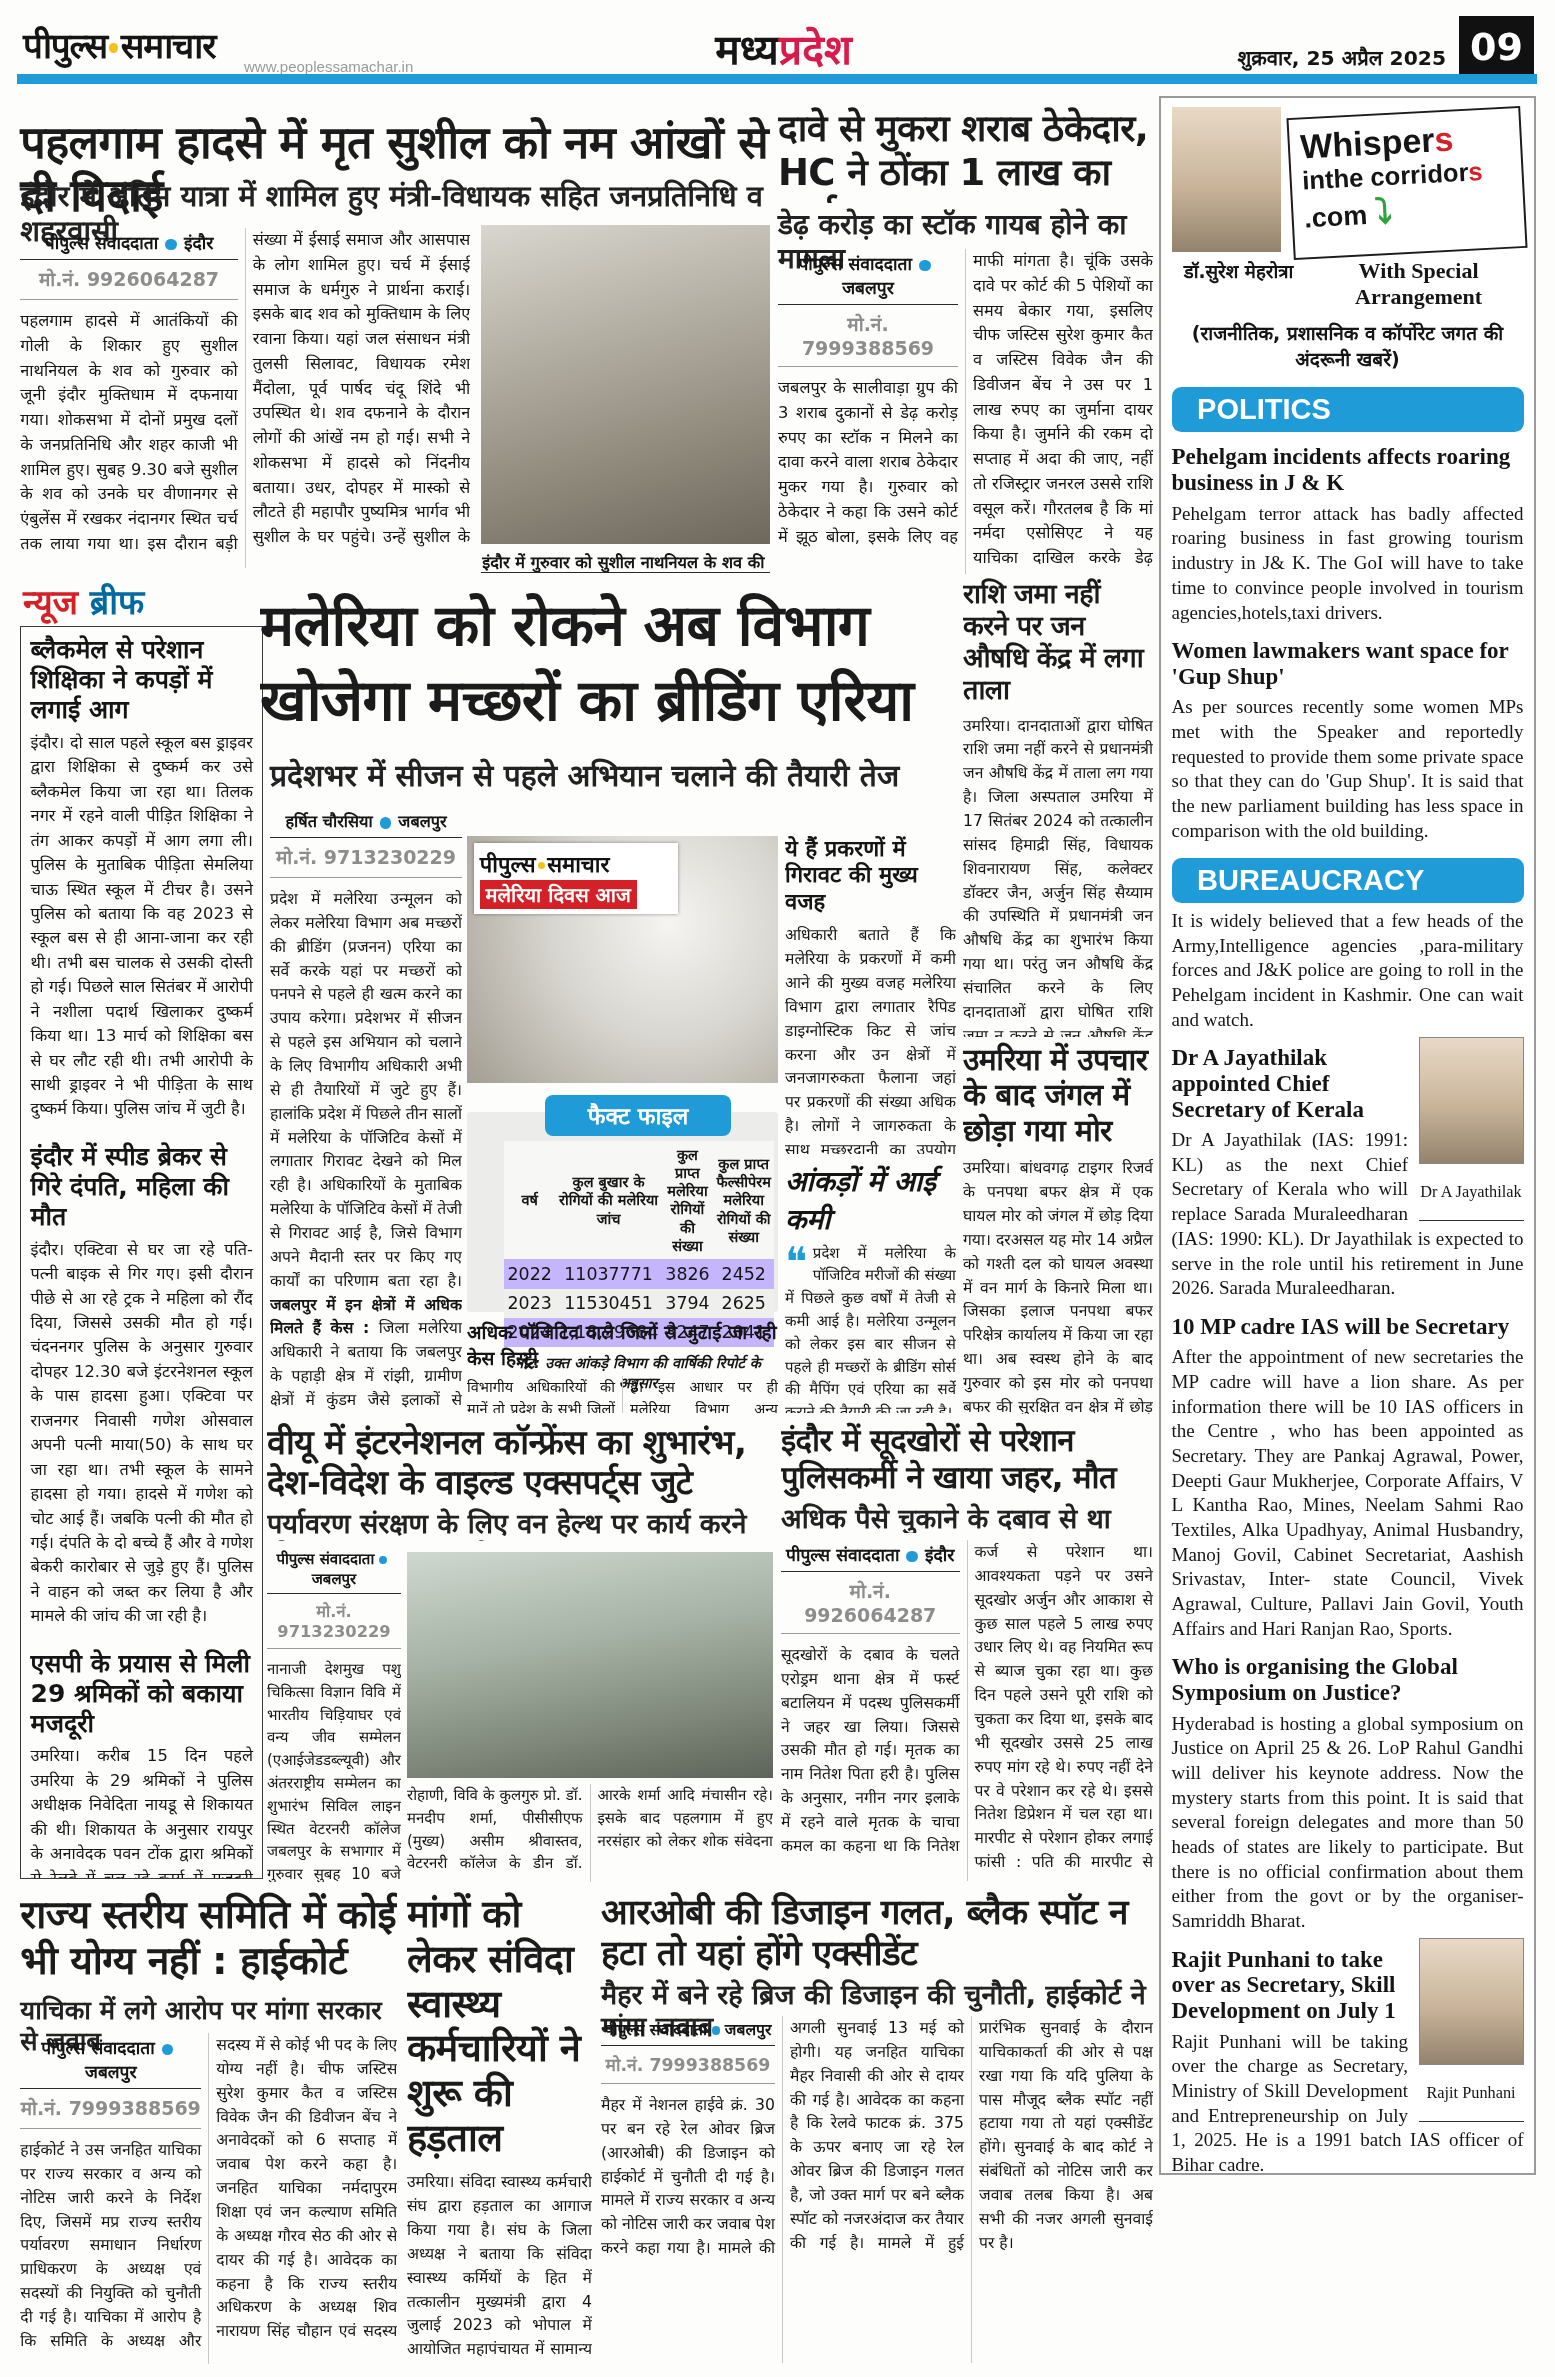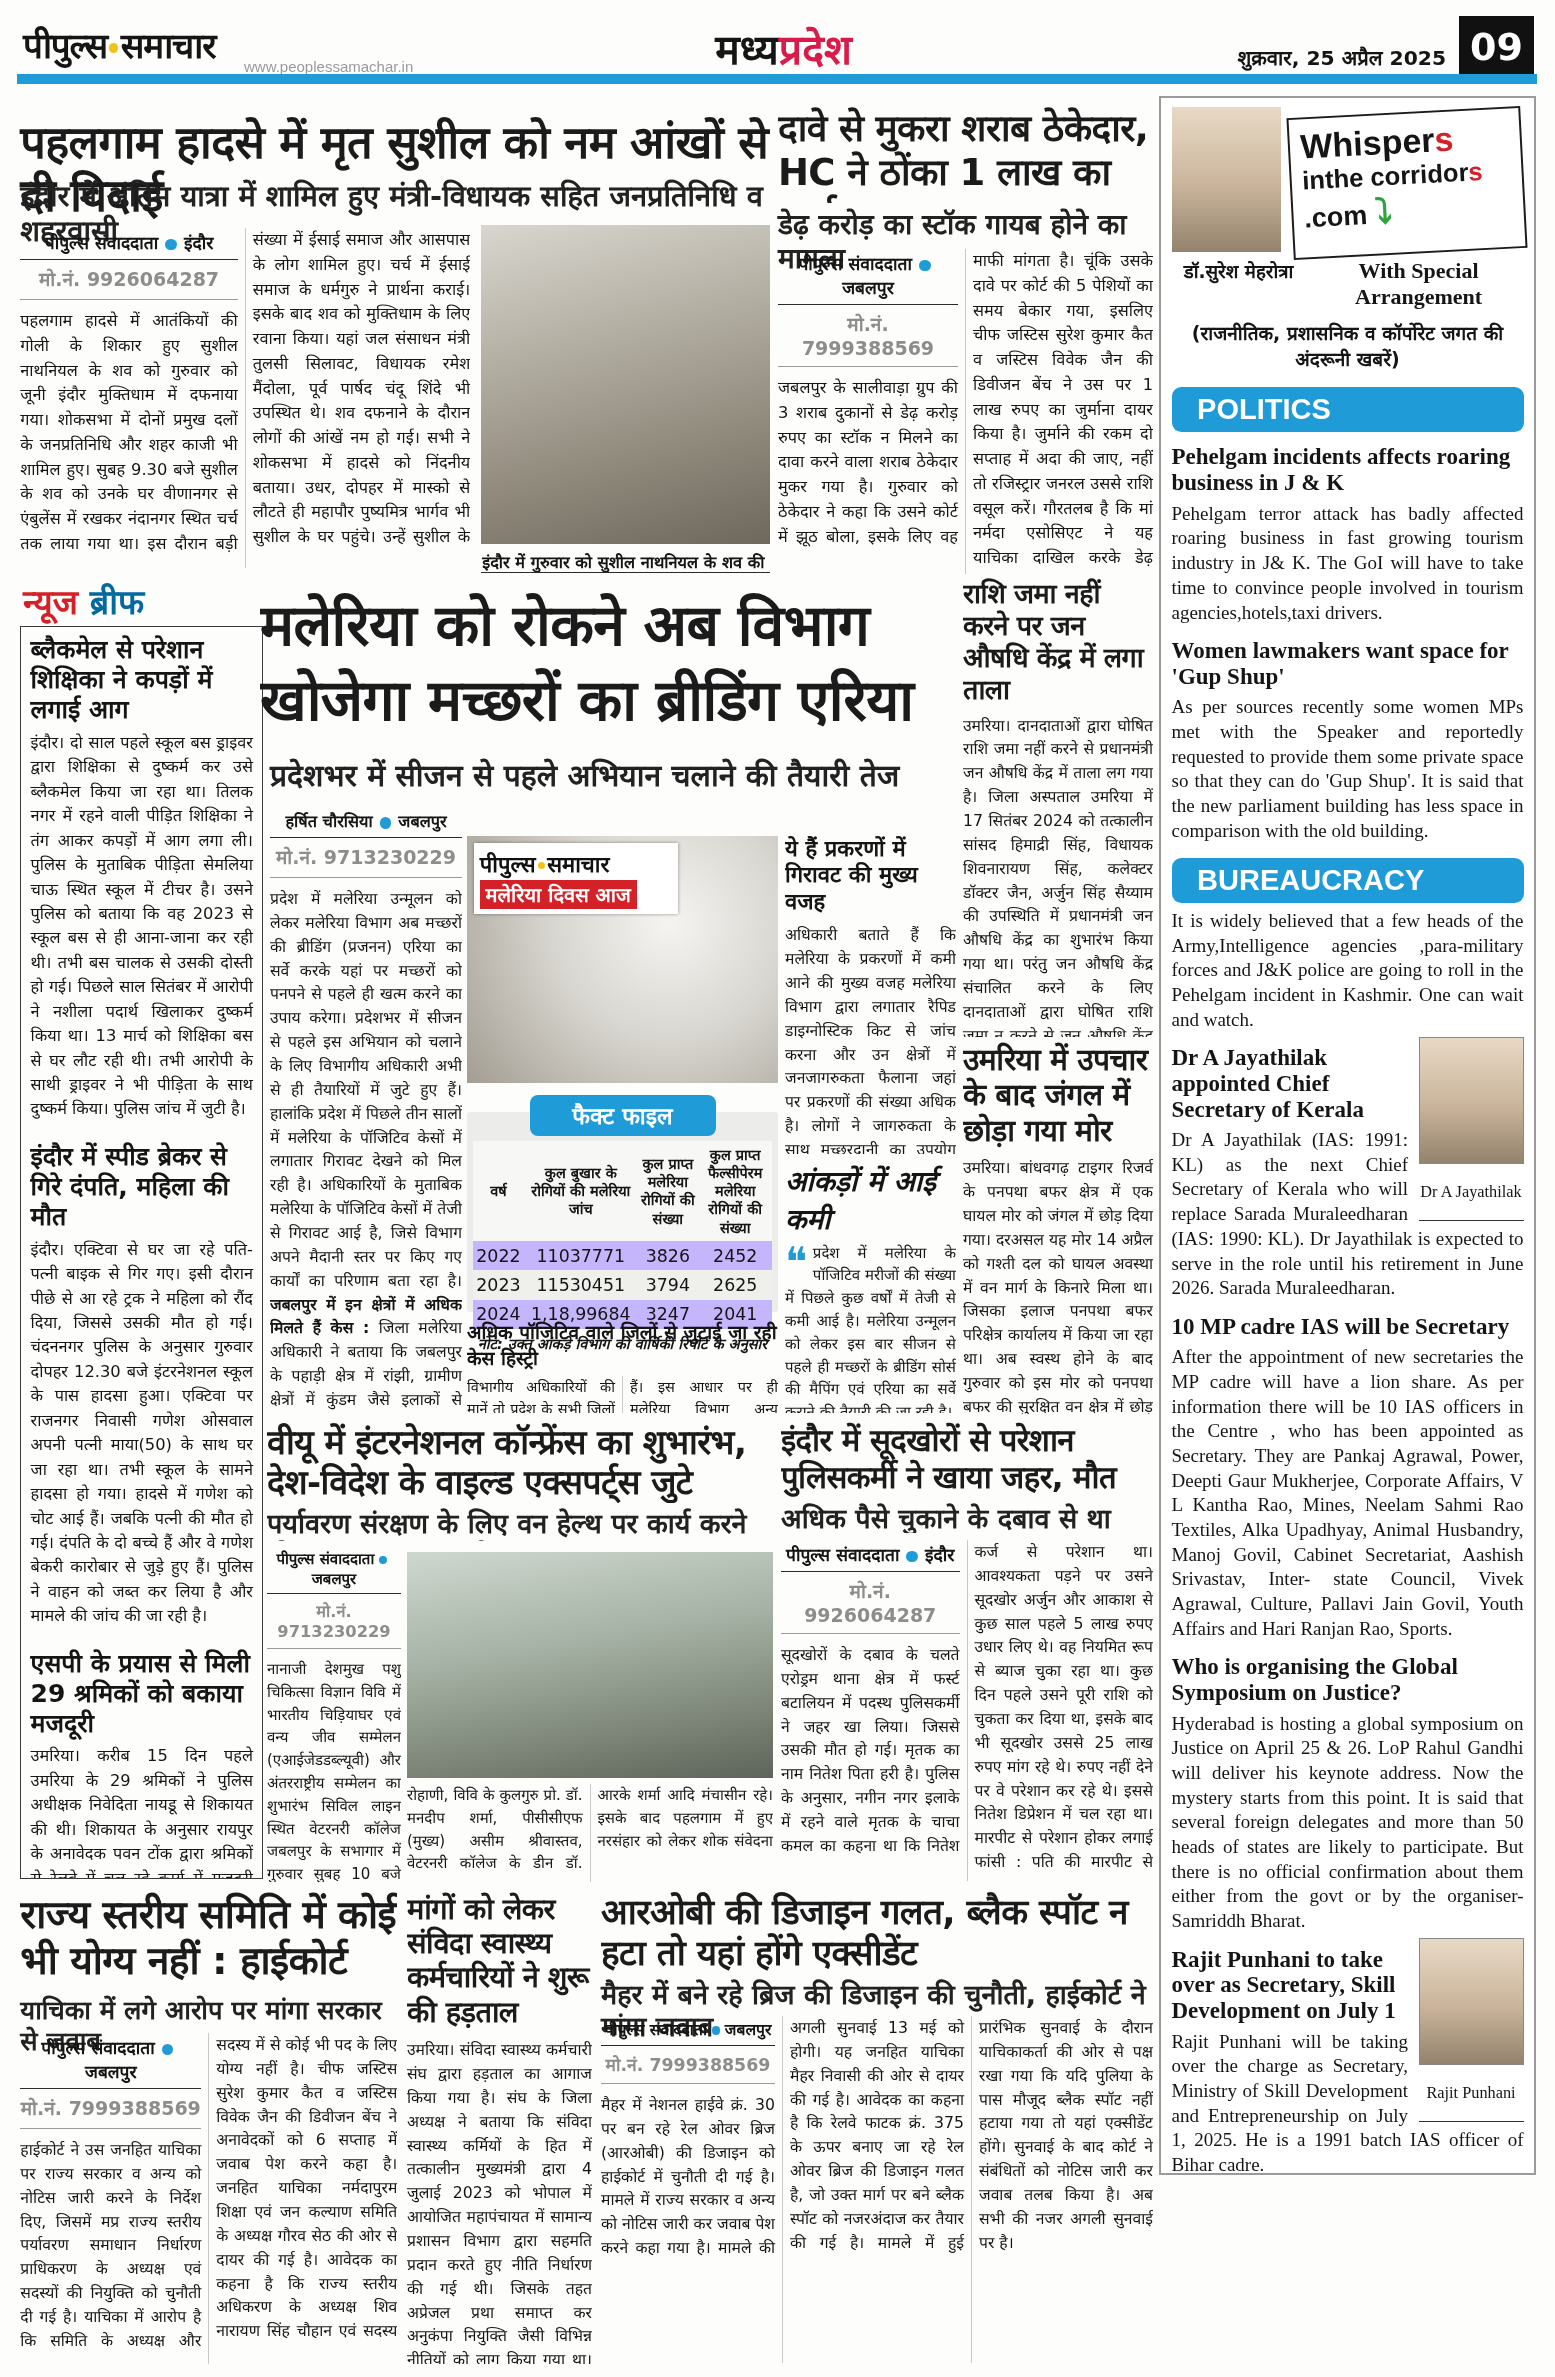--- a/index.html
+++ b/index.html
@@ -175,21 +175,21 @@
   </div>
 </div>
 
 <div class="abs photo2" style="left:467px;top:836px;width:311px;height:247px;">
   <div class="brand-inset">
     <div class="brand-line"><span>पीपुल्स</span><span class="dot" style="background:#f2c218;width:7px;height:7px;margin:0 2.3px;"></span><span>समाचार</span></div>
     <div class="brand-tag">मलेरिया दिवस आज</div>
   </div>
 </div>
 
-<div class="abs ff-wrap" style="left:467px;top:1112px;width:311px;height:200px;">
+<div class="abs ff-wrap" style="left:467px;top:1112px;width:311px;height:200px;padding-left:37px;">
   <div class="ff-title">फैक्ट फाइल</div>
   <table class="ff">
     <tbody>
         <tr class="h">
       <td>वर्ष</td>
       <td>कुल बुखार के रोगियों की मलेरिया जांच</td>
       <td>कुल प्राप्त मलेरिया रोगियों की संख्या</td>
       <td>कुल प्राप्त फैल्सीपेरम मलेरिया रोगियों की संख्या</td>
     </tr>
     <tr class="r1">
@@ -270,21 +270,21 @@
 <div class="abs sub" style="left:20.3px;top:1995px;width:377px;font-size:25.6px;">याचिका में लगे आरोप पर मांगा सरकार से जवाब</div>
 <div class="abs cols2 clip" style="left:20.3px;top:2033px;width:377px;height:331px;">
   <div class="byline">
     <span>पीपुल्स संवाददाता</span><span class="dot"></span><span>जबलपुर</span>
   </div>
   <div class="phone">मो.नं. 7999388569</div>
   <div class="bt" style="font-size:15.7px;">हाईकोर्ट ने उस जनहित याचिका पर राज्य सरकार व अन्य को नोटिस जारी करने के निर्देश दिए, जिसमें मप्र राज्य स्तरीय पर्यावरण समाधान निर्धारण प्राधिकरण के अध्यक्ष एवं सदस्यों की नियुक्ति को चुनौती दी गई है। याचिका में आरोप है कि समिति के अध्यक्ष और सदस्य में से कोई भी पद के लिए योग्य नहीं है। चीफ जस्टिस सुरेश कुमार कैत व जस्टिस विवेक जैन की डिवीजन बेंच ने अनावेदकों को 6 सप्ताह में जवाब पेश करने कहा है। जनहित याचिका नर्मदापुरम शिक्षा एवं जन कल्याण समिति के अध्यक्ष गौरव सेठ की ओर से दायर की गई है। आवेदक का कहना है कि राज्य स्तरीय अधिकरण के अध्यक्ष शिव नारायण सिंह चौहान एवं सदस्य डॉक्टर सुनंदा सिंह, राकेश कुमार श्रीवास्तव, विजय कुमार अहिरवार, डॉ. राजेश कुमार पाण्डेय, डॉ. पल्लवी भटनागर, डॉक्टर सुनीता सिंह और डॉ. सुशील मंदेरिया की नियुक्तियां की गई हैं। आवेदक का कहना है कि इन पदों पर सिर्फ उसी की नियुक्ति हो सकती है, जिसके पास कार्य के अनुभव के साथ प्रोफेशनल एक्सपर्ट की योग्यता हो।</div>
 </div>
 
 <div class="abs clip" style="left:407px;top:1892px;width:185px;height:472px;">
-  <div class="hl" style="font-size:29px;margin-bottom:9.3px;">मांगों को लेकर संविदा स्वास्थ्य कर्मचारियों ने शुरू की हड़ताल</div>
+  <div class="hl" style="font-size:38px;margin-bottom:9.3px;">मांगों को लेकर संविदा स्वास्थ्य कर्मचारियों ने शुरू की हड़ताल</div>
   <div class="bt" style="font-size:15.7px;">उमरिया। संविदा स्वास्थ्य कर्मचारी संघ द्वारा हड़ताल का आगाज किया गया है। संघ के जिला अध्यक्ष ने बताया कि संविदा स्वास्थ्य कर्मियों के हित में तत्कालीन मुख्यमंत्री द्वारा 4 जुलाई 2023 को भोपाल में आयोजित महापंचायत में सामान्य प्रशासन विभाग द्वारा सहमति प्रदान करते हुए नीति निर्धारण की गई थी। जिसके तहत अप्रेजल प्रथा समाप्त कर अनुकंपा नियुक्ति जैसी विभिन्न नीतियों को लागू किया गया था। किंतु विभाग के अफसरों द्वारा नीति में बदलाव कर 2025 एचआर मैन्युअल को विभिन्न विघटन के साथ तैयार किया गया। जो संविदा स्वास्थ्य कर्मचारियों के हित में नहीं है।</div>
 </div>
 
 <div class="abs hl clip" style="left:601px;top:1892px;width:552px;height:81px;font-size:35px;">आरओबी की डिजाइन गलत, ब्लैक स्पॉट न हटा तो यहां होंगे एक्सीडेंट</div>
 <div class="abs sub" style="left:601px;top:1979px;width:552px;font-size:27px;">मैहर में बने रहे ब्रिज की डिजाइन की चुनौती, हाईकोर्ट ने मांगा जवाब</div>
 <div class="abs cols3 clip" style="left:601px;top:2016px;width:552px;height:347px;">
   <div class="byline" style="font-size:15.7px;">
     <span>पीपुल्स संवाददाता</span><span class="dot" style="width:8.7px;height:8.7px;margin:0 4.6px;"></span><span>जबलपुर</span>
   </div>
   <div class="phone" style="font-size:17.4px;">मो.नं. 7999388569</div>

